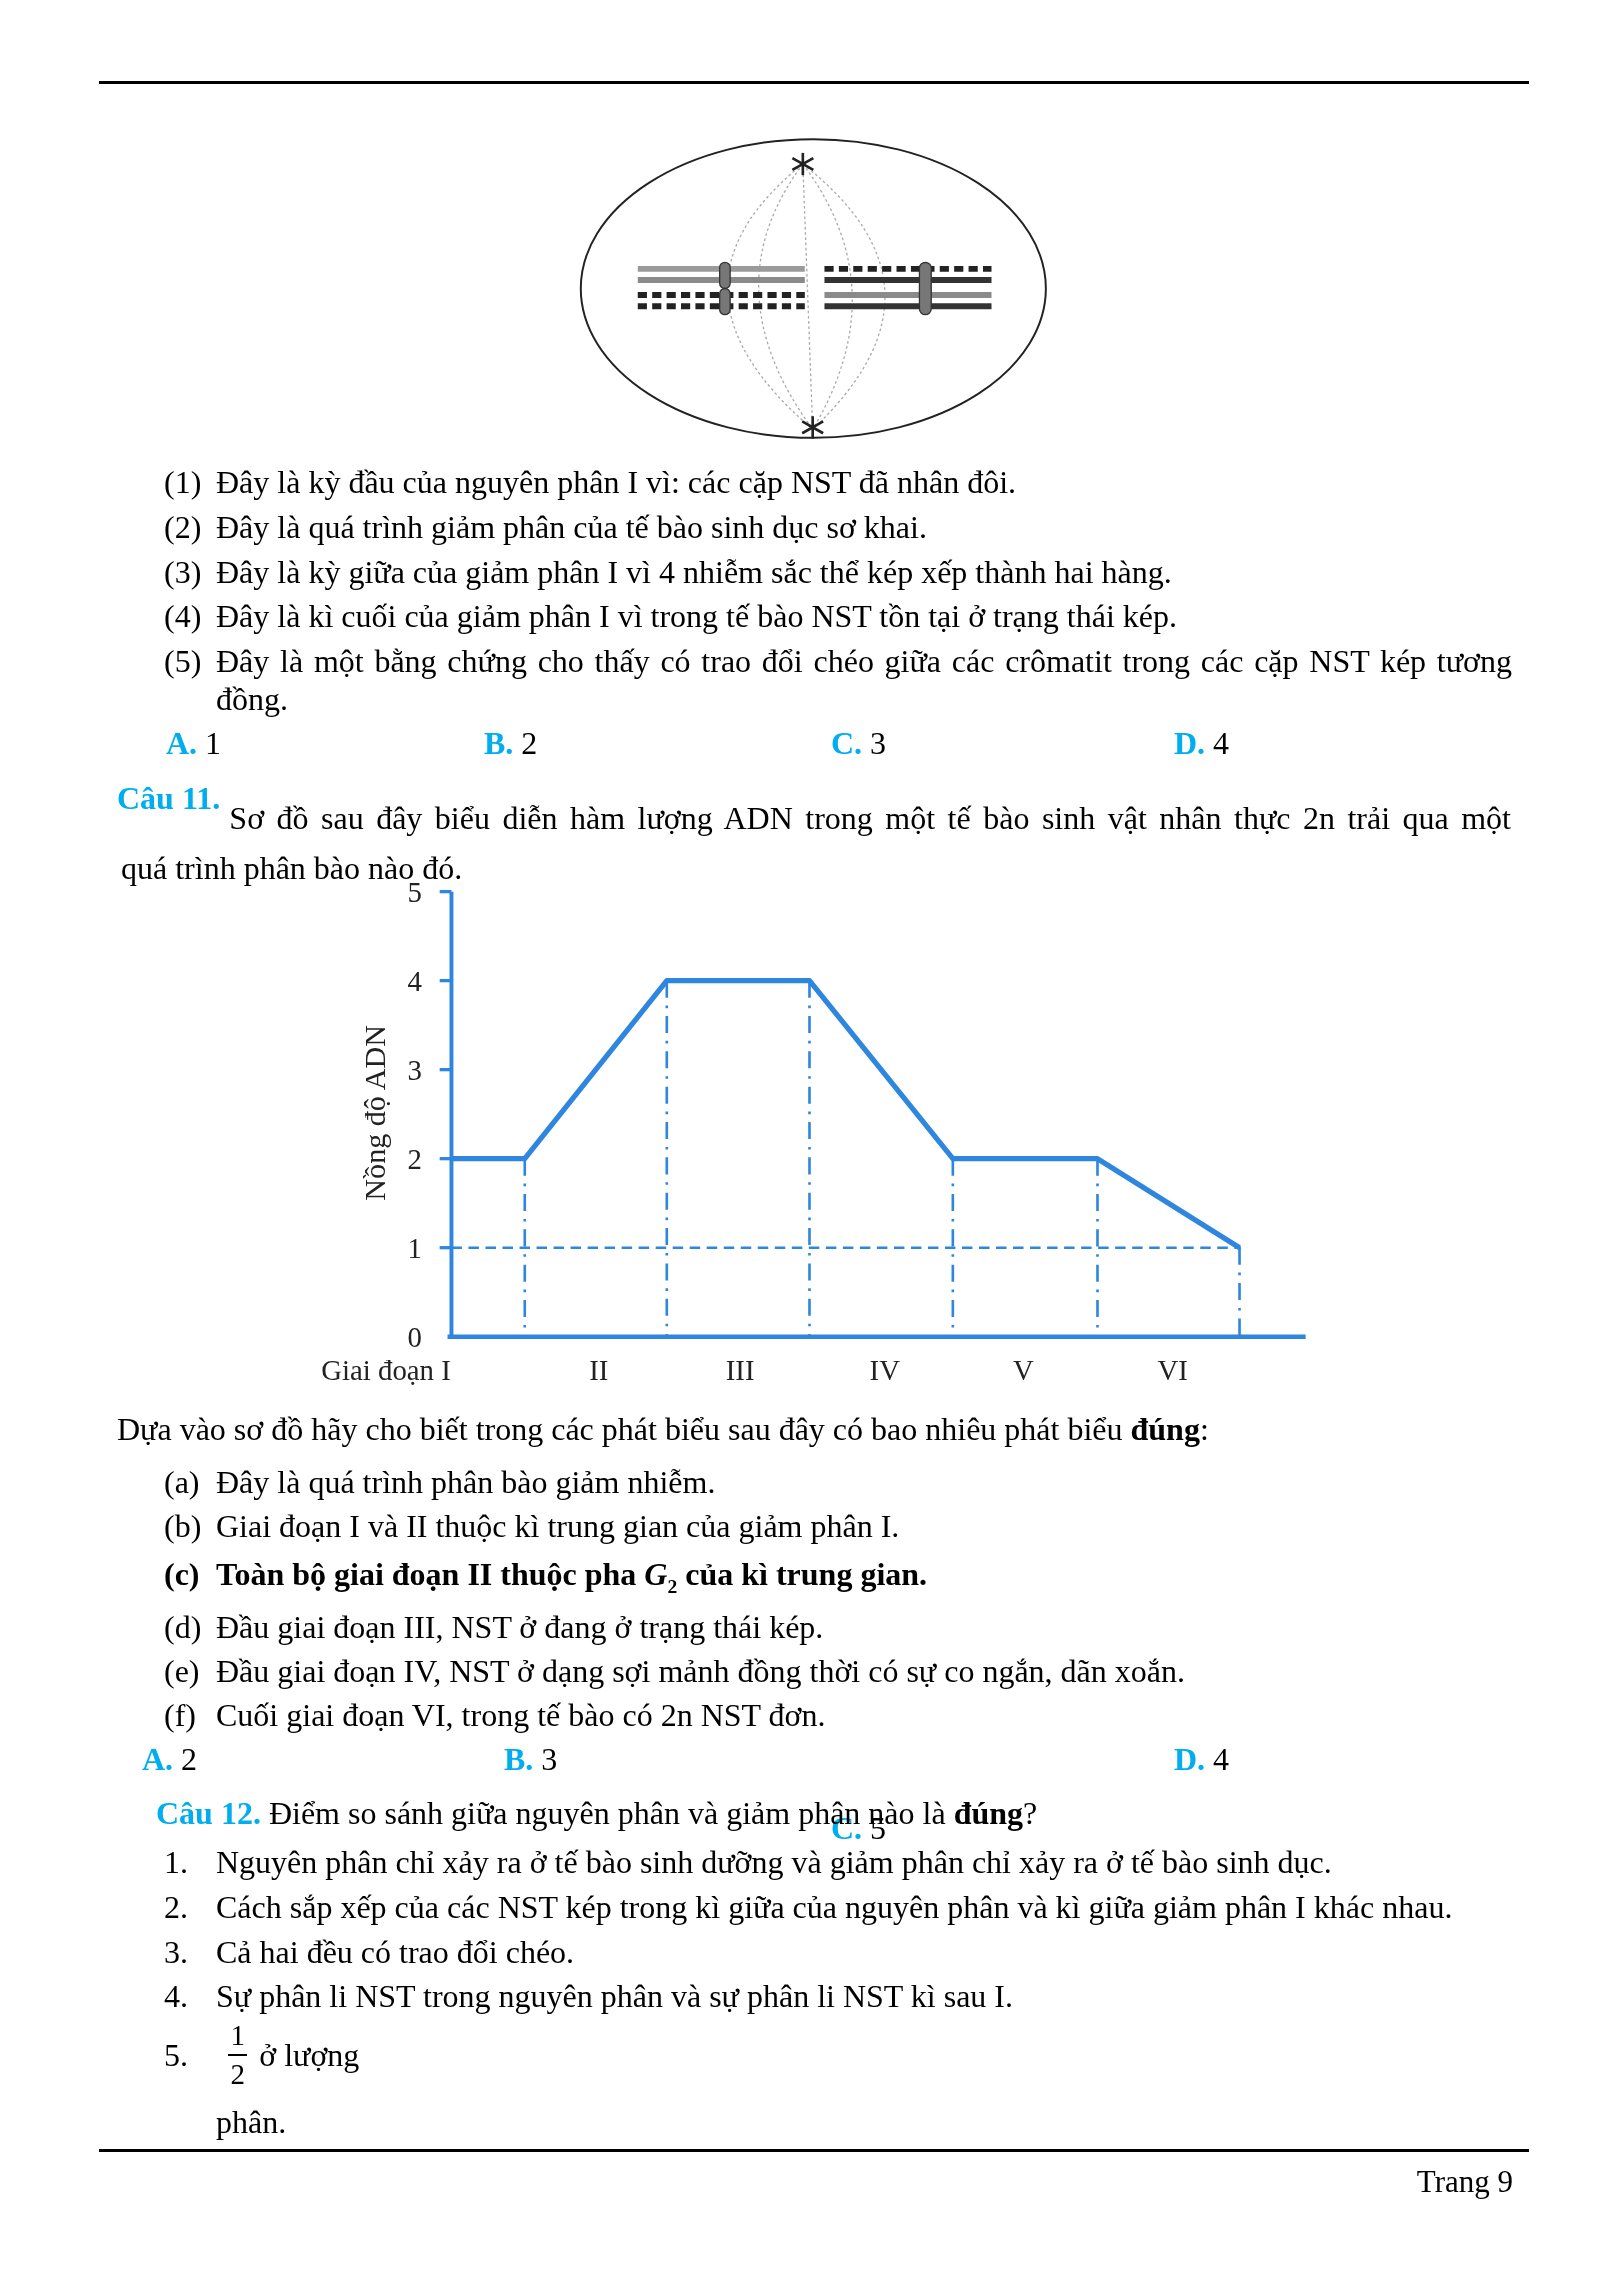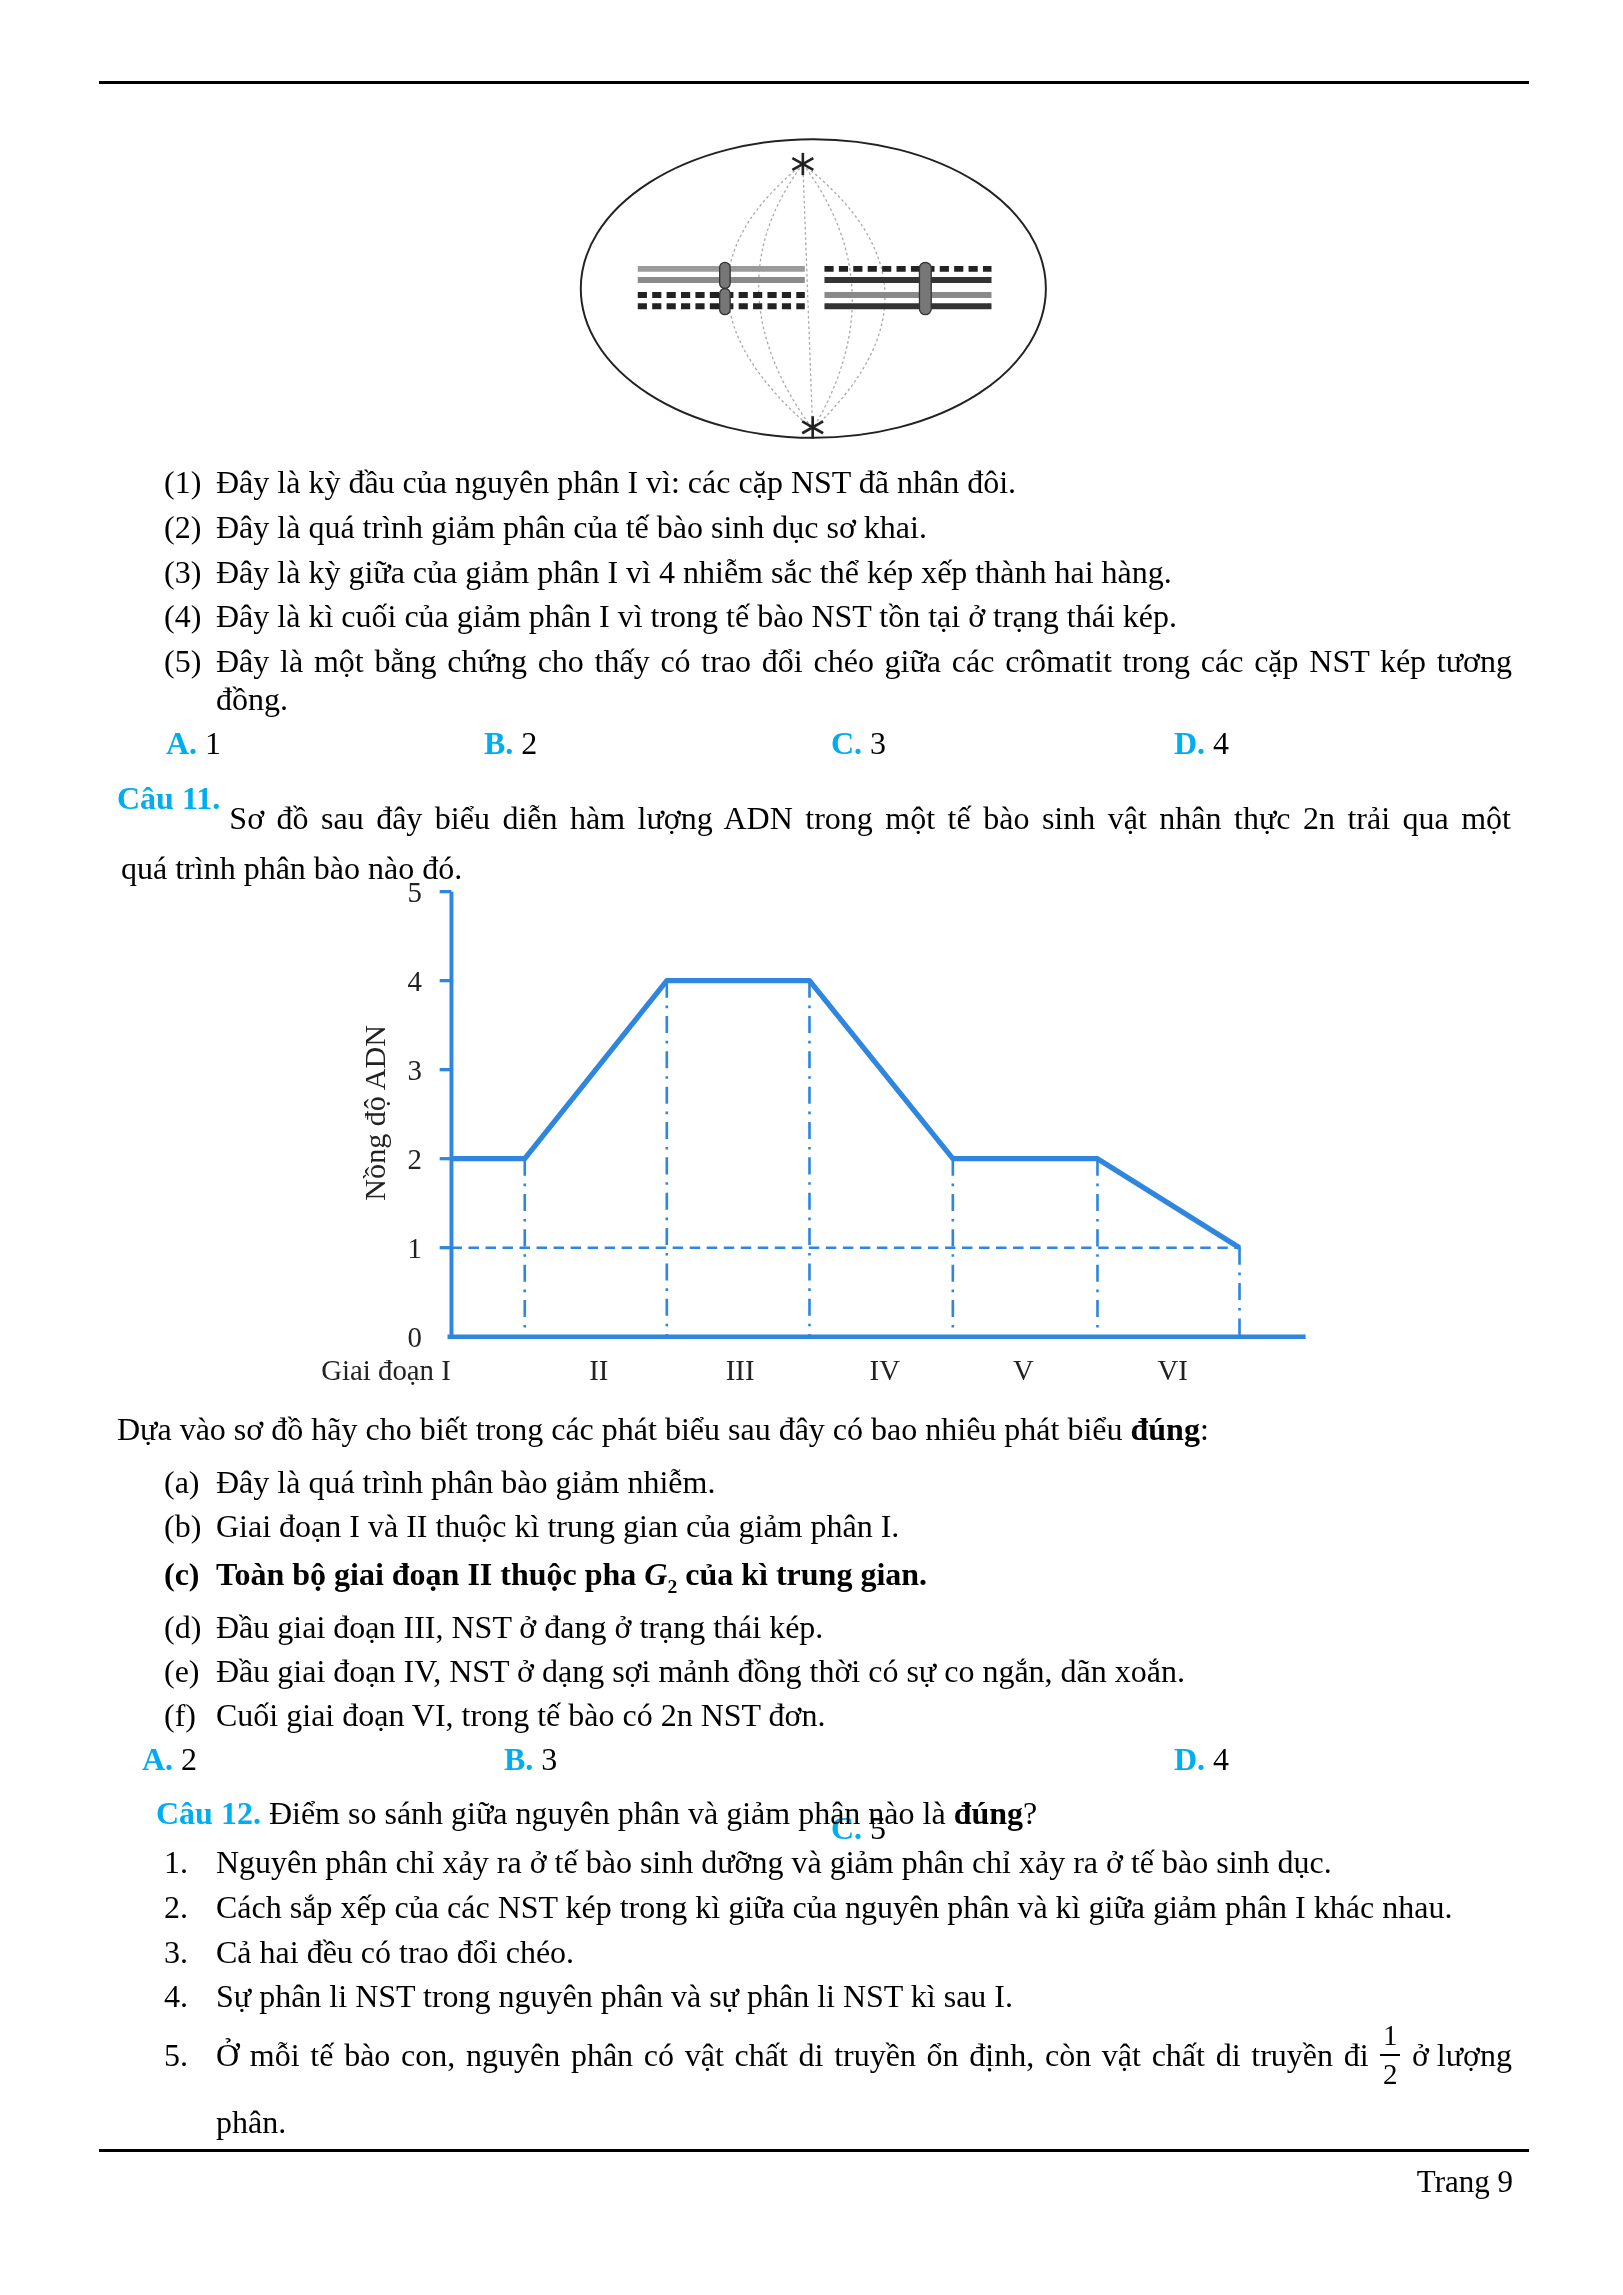--- a/index.html
+++ b/index.html
@@ -152,21 +152,20 @@
   <span class="accent">Câu 12.</span>
   <span>Điểm so sánh giữa nguyên phân và giảm phân nào là </span><b>đúng</b><span>?</span>
 </div>
 
 <div class="stmt" style="top:1846px;"><span class="lbl" style="width:52px;">1.</span><span>Nguyên phân chỉ xảy ra ở tế bào sinh dưỡng và giảm phân chỉ xảy ra ở tế bào sinh dục.</span></div>
 <div class="stmt" style="top:1891px;"><span class="lbl">2.</span><span>Cách sắp xếp của các NST kép trong kì giữa của nguyên phân và kì giữa giảm phân I khác nhau.</span></div>
 <div class="stmt" style="top:1936px;"><span class="lbl">3.</span><span>Cả hai đều có trao đổi chéo.</span></div>
 <div class="stmt" style="top:1980px;"><span class="lbl">4.</span><span>Sự phân li NST trong nguyên phân và sự phân li NST kì sau I.</span></div>
 <div class="stmt" style="top:2021px; width:1348px; display:flex; align-items:center;">
   <span class="lbl" style="flex:none;">5.</span>
-  <span class="justify" style="flex:1; display:block;">Ở mỗi tế bào con, nguyên phân có vật chất di truyền ổn định, còn vật chất di truyền đi</span>
   <span class="frac">
       <span class="num">1</span>
       <span class="den">2</span>
     </span>
   <span style="flex:none;">ở lượng</span>
 </div>
 <div class="stmt" style="top:2106px; left:216px;"><span>phân.</span></div>
 
 <div class="rule" style="left:99px; top:2149px; width:1430px; height:3.3px;"></div>
 <div class="abs txt" style="right:111px; top:2166px; font-size:31px;">Trang 9</div>

